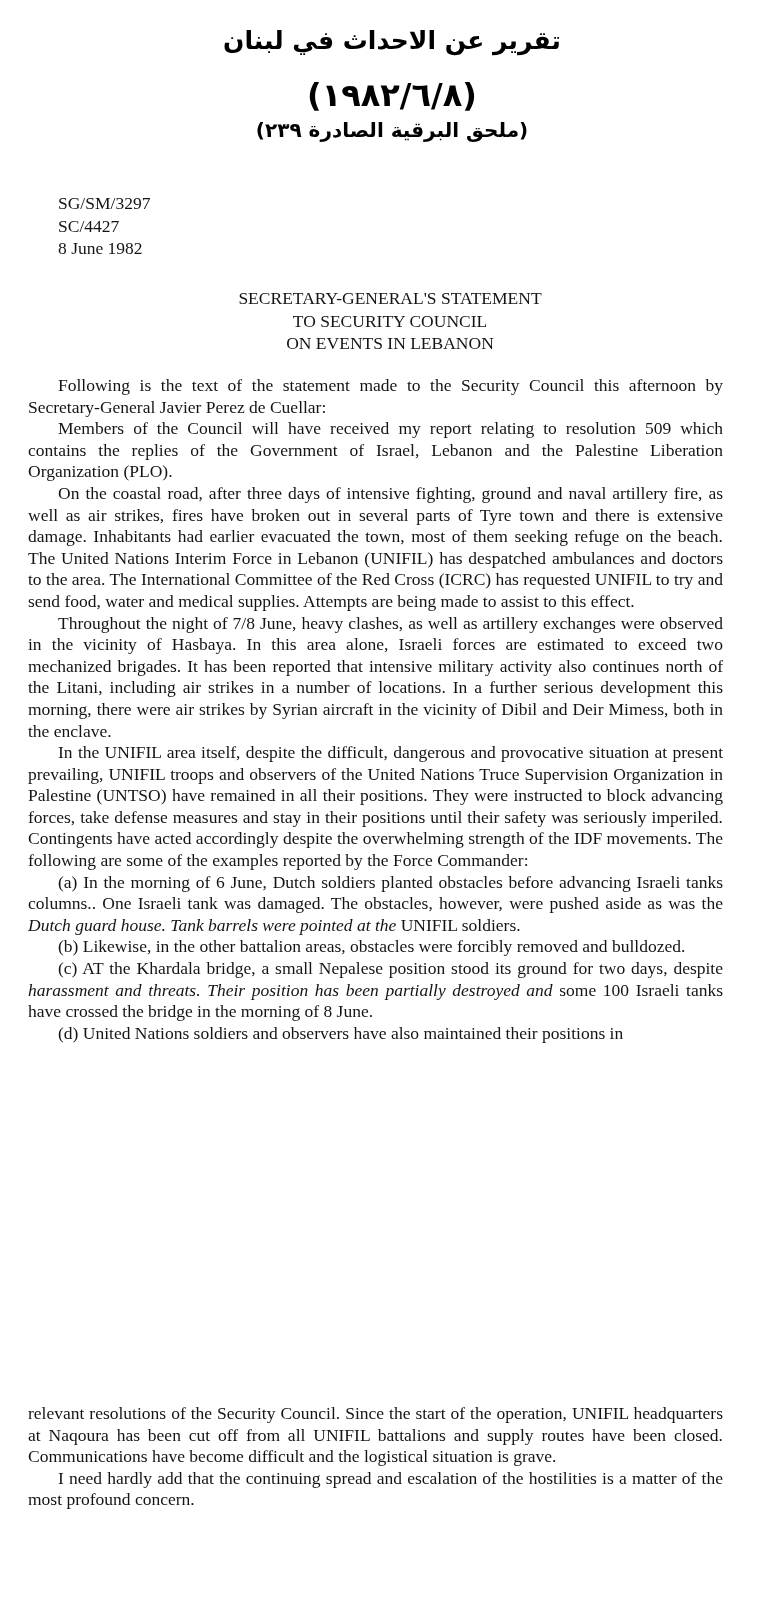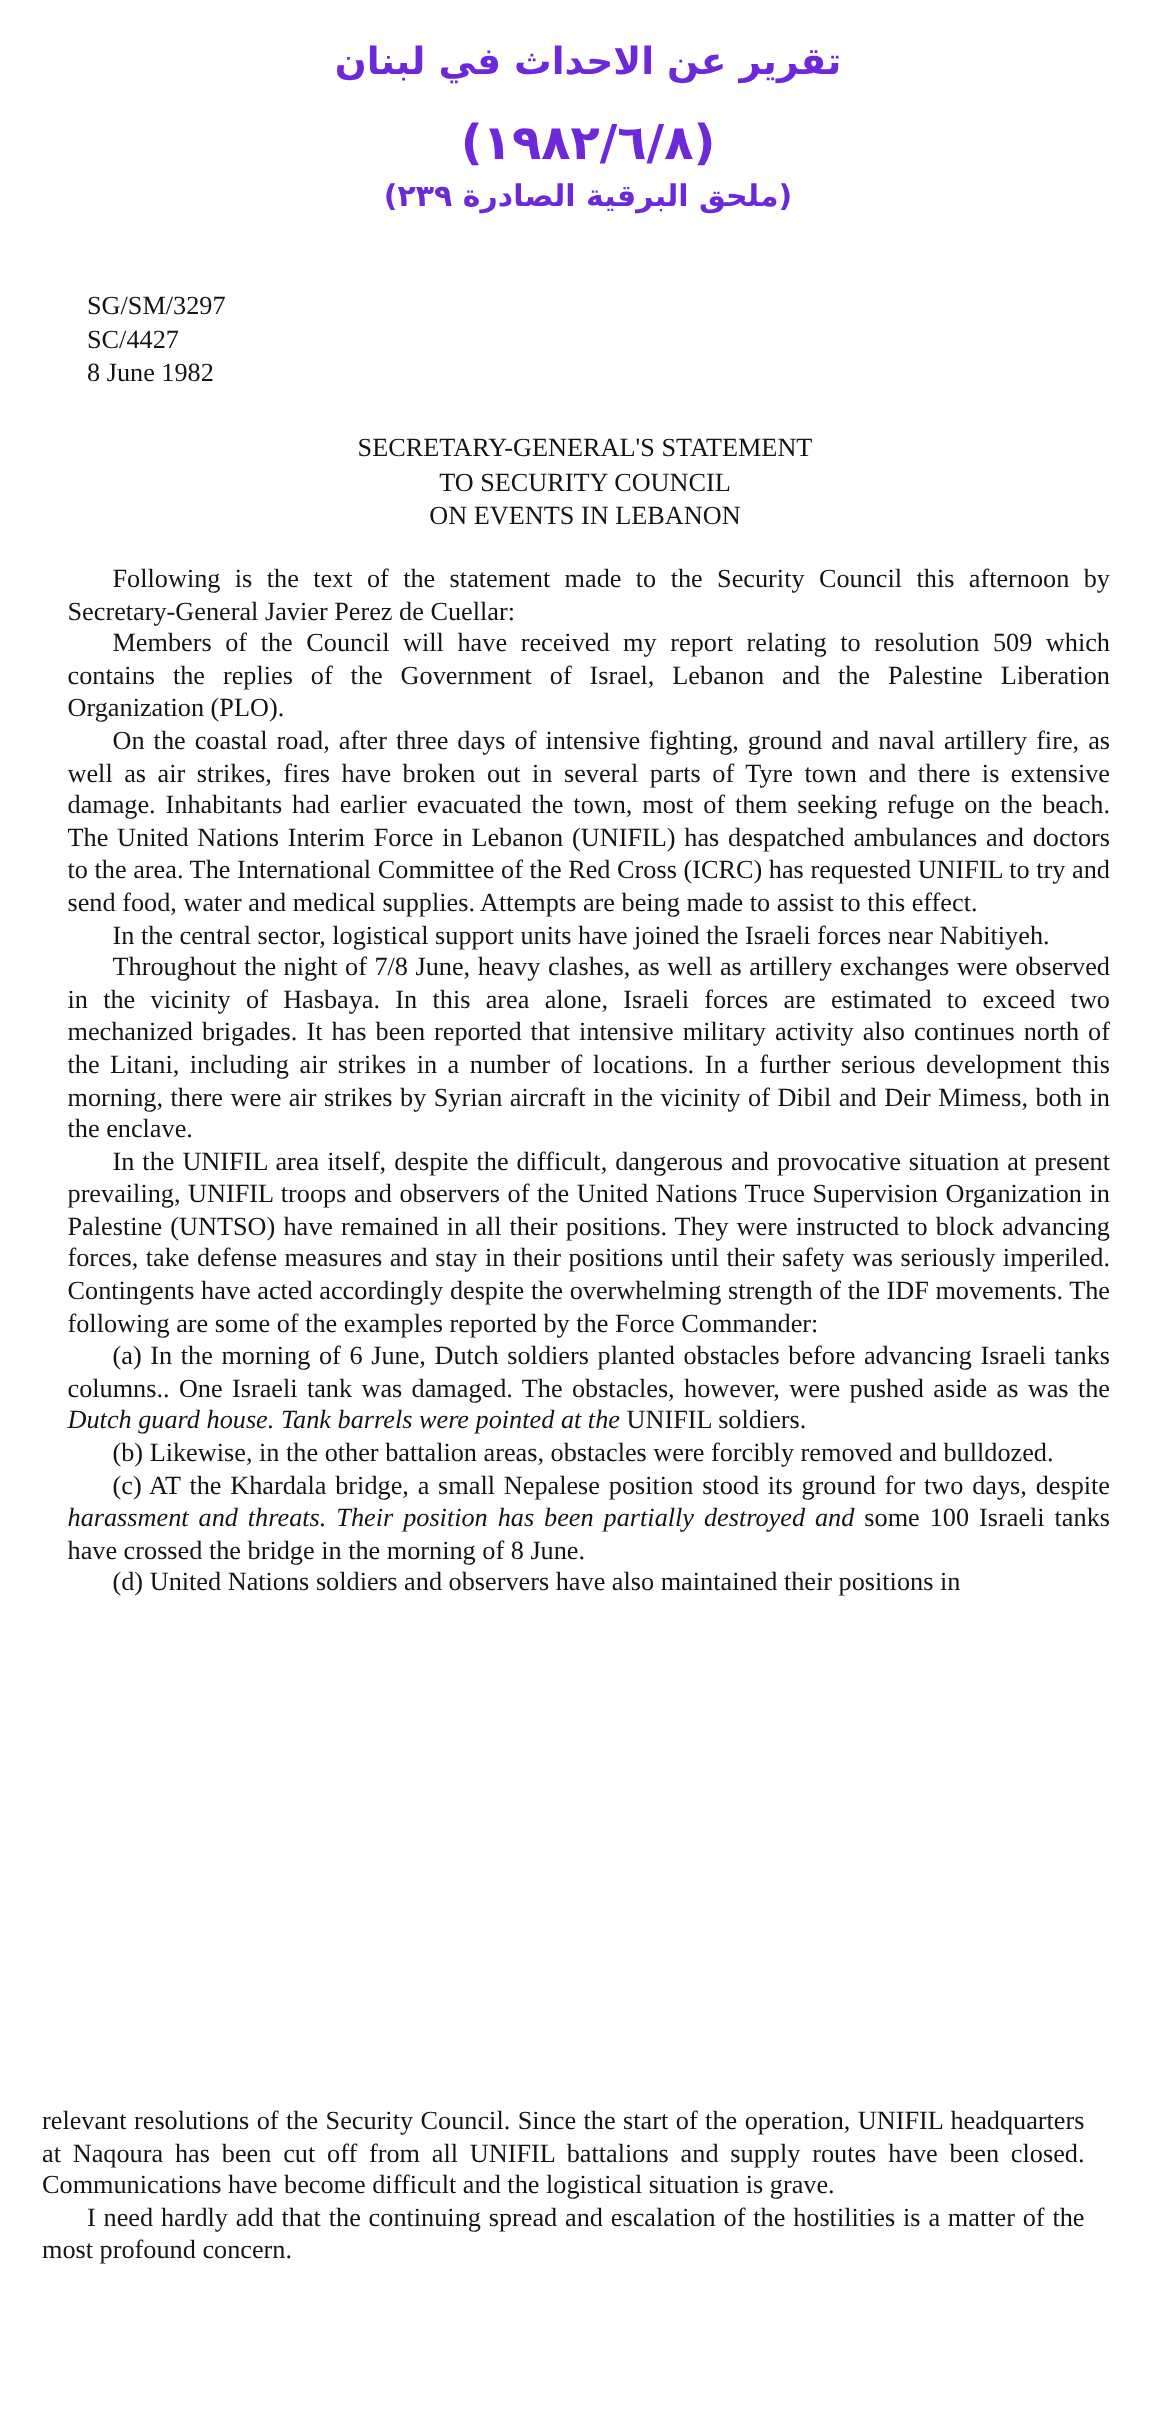--- a/index.html
+++ b/index.html
@@ -4,37 +4,37 @@
 <style>
   html, body { margin: 0; padding: 0; background: #ffffff; }
   body {
     width: 784px; height: 1620px; position: relative; overflow: hidden;
     font-family: "Liberation Serif", "DejaVu Serif", serif;
     color: #141414;
   }
   .arabic {
     position: absolute; left: 0; width: 784px; text-align: center;
     direction: rtl; font-family: "DejaVu Sans", sans-serif; font-weight: bold;
-    color: #6d28d9;
+    color: #000000;
   }
   .ar-title { top: 26px; font-size: 25px; letter-spacing: 0.5px; }
   .ar-date { top: 76px; font-size: 32px; }
   .ar-sub { top: 118px; font-size: 20px; }
   .refs {
     position: absolute; left: 58px; top: 192px;
     font-size: 17.5px; line-height: 22.5px;
   }
   .heading {
     position: absolute; left: 0; width: 776px; top: 287px; padding-left: 0;
     text-align: center; font-size: 17.5px; line-height: 22.5px;
     text-transform: uppercase;
   }
   .heading div { margin-left: 4px; }
   .body-text {
-    position: absolute; left: 45px; width: 695px; top: 375px;
+    position: absolute; left: 28px; width: 695px; top: 375px;
     font-size: 17.5px; line-height: 21.6px; text-align: justify;
   }
   .body-text p { margin: 0; text-indent: 30px; }
   .lower {
     position: absolute; left: 28px; width: 695px; top: 1403px;
     font-size: 17.5px; line-height: 21.6px; text-align: justify;
   }
   .lower p { margin: 0; }
   .lower p.indent { text-indent: 30px; }
   i { font-style: italic; }
@@ -55,21 +55,20 @@
 <div class="heading">
   <div>SECRETARY-GENERAL'S STATEMENT</div>
   <div>TO SECURITY COUNCIL</div>
   <div>ON EVENTS IN LEBANON</div>
 </div>
 
 <div class="body-text">
   <p>Following is the text of the statement made to the Security Council this afternoon by Secretary-General Javier Perez de Cuellar:</p>
   <p>Members of the Council will have received my report relating to resolution 509 which contains the replies of the Government of Israel, Lebanon and the Palestine Liberation Organization (PLO).</p>
   <p>On the coastal road, after three days of intensive fighting, ground and naval artillery fire, as well as air strikes, fires have broken out in several parts of Tyre town and there is extensive damage. Inhabitants had earlier evacuated the town, most of them seeking refuge on the beach. The United Nations Interim Force in Lebanon (UNIFIL) has despatched ambulances and doctors to the area. The International Committee of the Red Cross (ICRC) has requested UNIFIL to try and send food, water and medical supplies. Attempts are being made to assist to this effect.</p>
-  <p>In the central sector, logistical support units have joined the Israeli forces near Nabitiyeh.</p>
   <p>Throughout the night of 7/8 June, heavy clashes, as well as artillery exchanges were observed in the vicinity of Hasbaya. In this area alone, Israeli forces are estimated to exceed two mechanized brigades. It has been reported that intensive military activity also continues north of the Litani, including air strikes in a number of locations. In a further serious development this morning, there were air strikes by Syrian aircraft in the vicinity of Dibil and Deir Mimess, both in the enclave.</p>
   <p>In the UNIFIL area itself, despite the difficult, dangerous and provocative situation at present prevailing, UNIFIL troops and observers of the United Nations Truce Supervision Organization in Palestine (UNTSO) have remained in all their positions. They were instructed to block advancing forces, take defense measures and stay in their positions until their safety was seriously imperiled. Contingents have acted accordingly despite the overwhelming strength of the IDF movements. The following are some of the examples reported by the Force Commander:</p>
   <p><span>(a) In the morning of 6 June, Dutch soldiers planted obstacles before advancing Israeli tanks columns.. One Israeli tank was damaged. The obstacles, however, were pushed aside as was the </span><i>Dutch guard house. Tank barrels were pointed at the</i><span> UNIFIL soldiers.</span></p>
   <p>(b) Likewise, in the other battalion areas, obstacles were forcibly removed and bulldozed.</p>
   <p><span>(c) AT the Khardala bridge, a small Nepalese position stood its ground for two days, despite </span><i>harassment and threats. Their position has been partially destroyed and</i><span> some 100 Israeli tanks have crossed the bridge in the morning of 8 June.</span></p>
   <p>(d) United Nations soldiers and observers have also maintained their positions in</p>
 </div>
 
 <div class="lower">
   <p>relevant resolutions of the Security Council. Since the start of the operation, UNIFIL headquarters at Naqoura has been cut off from all UNIFIL battalions and supply routes have been closed. Communications have become difficult and the logistical situation is grave.</p>

